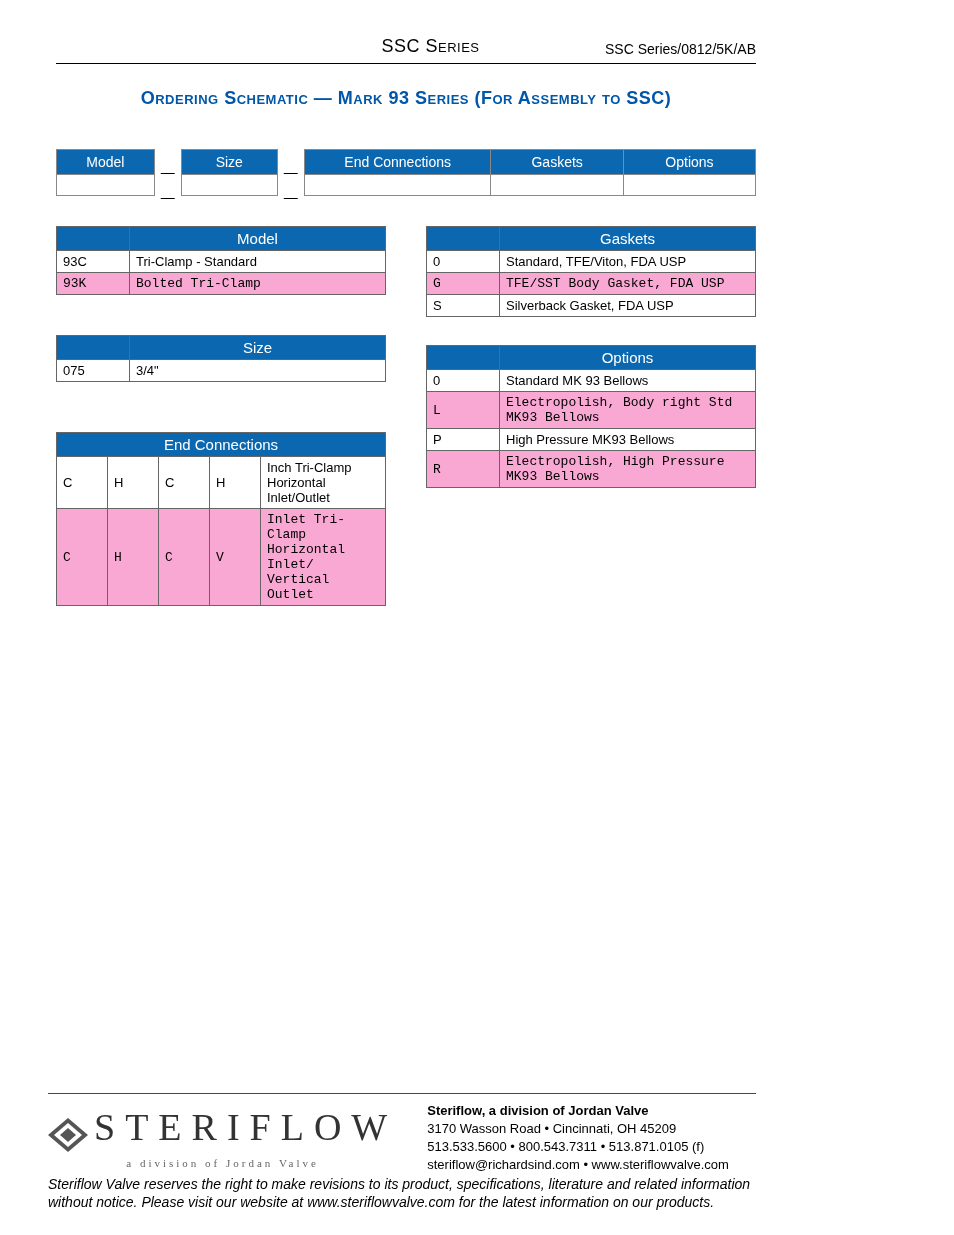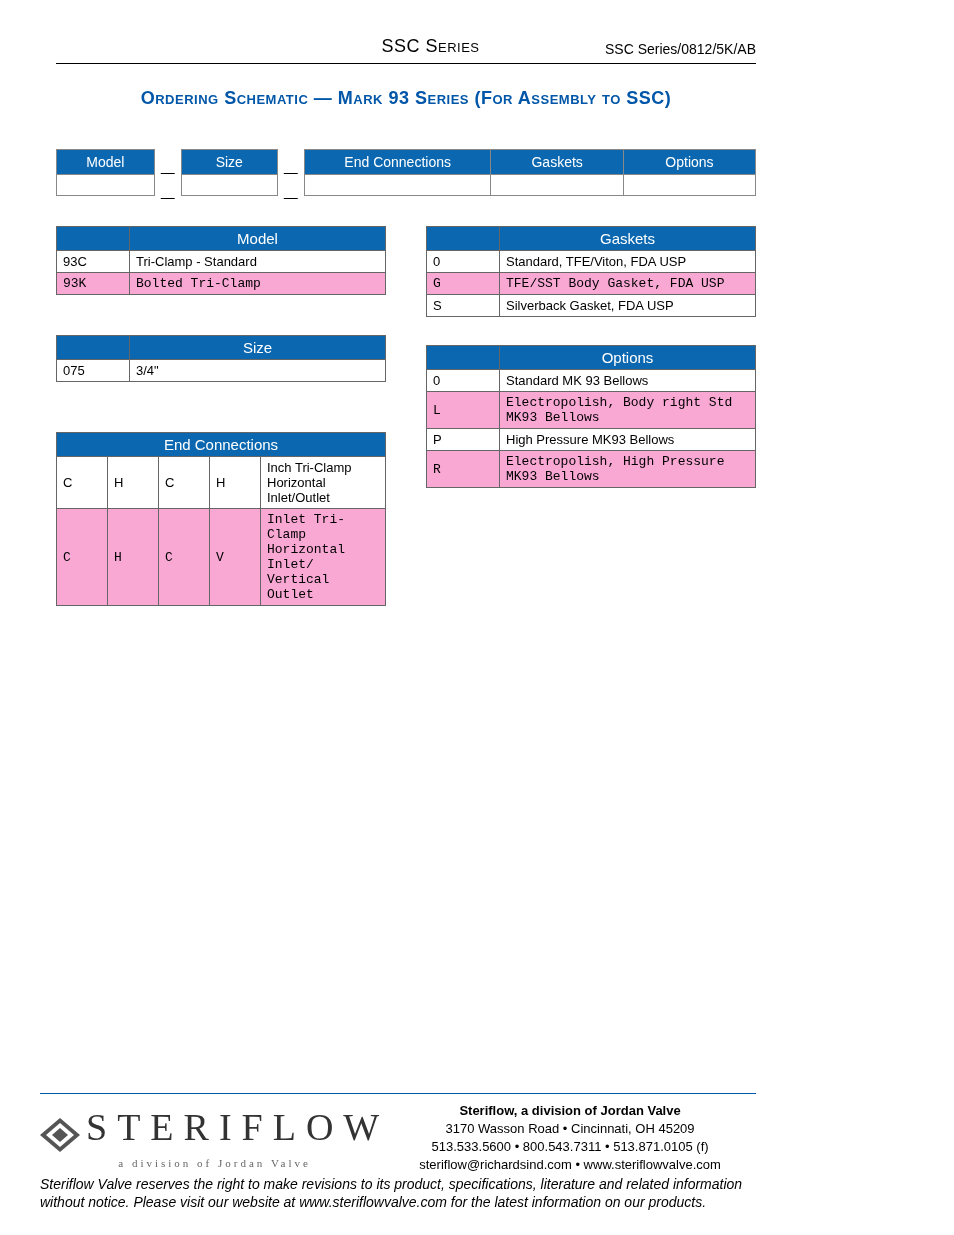--- a/index.html
+++ b/index.html
@@ -138,21 +138,21 @@
 
   .note {
     font-style: italic;
     font-size: 15px;
     margin-top: 40px;
   }
 
   
   .footer {
     position: absolute;
-    left: 40px;
+    left: 48px;
     right: 56px;
     bottom: 24px;
   }
   .footer-hr {
     border: 0;
     border-top: 1px solid #0056a8;
     margin: 0 0 8px 0;
   }
   .footer-row {
     display: flex;
@@ -173,21 +173,20 @@
     font-family: Georgia, serif;
     font-size: 11px;
     letter-spacing: 3px;
     color: #666;
     margin-top: 2px;
     text-align: center;
   }
   .footer-text {
     font-size: 13px;
     line-height: 1.4;
-    text-align: center;
   }
   .footer-text .bold { font-weight: bold; }
   .disclaimer {
     font-style: italic;
     font-size: 14px;
     line-height: 1.3;
   }
   .logo-mark {
     display:inline-block;
     vertical-align: middle;

